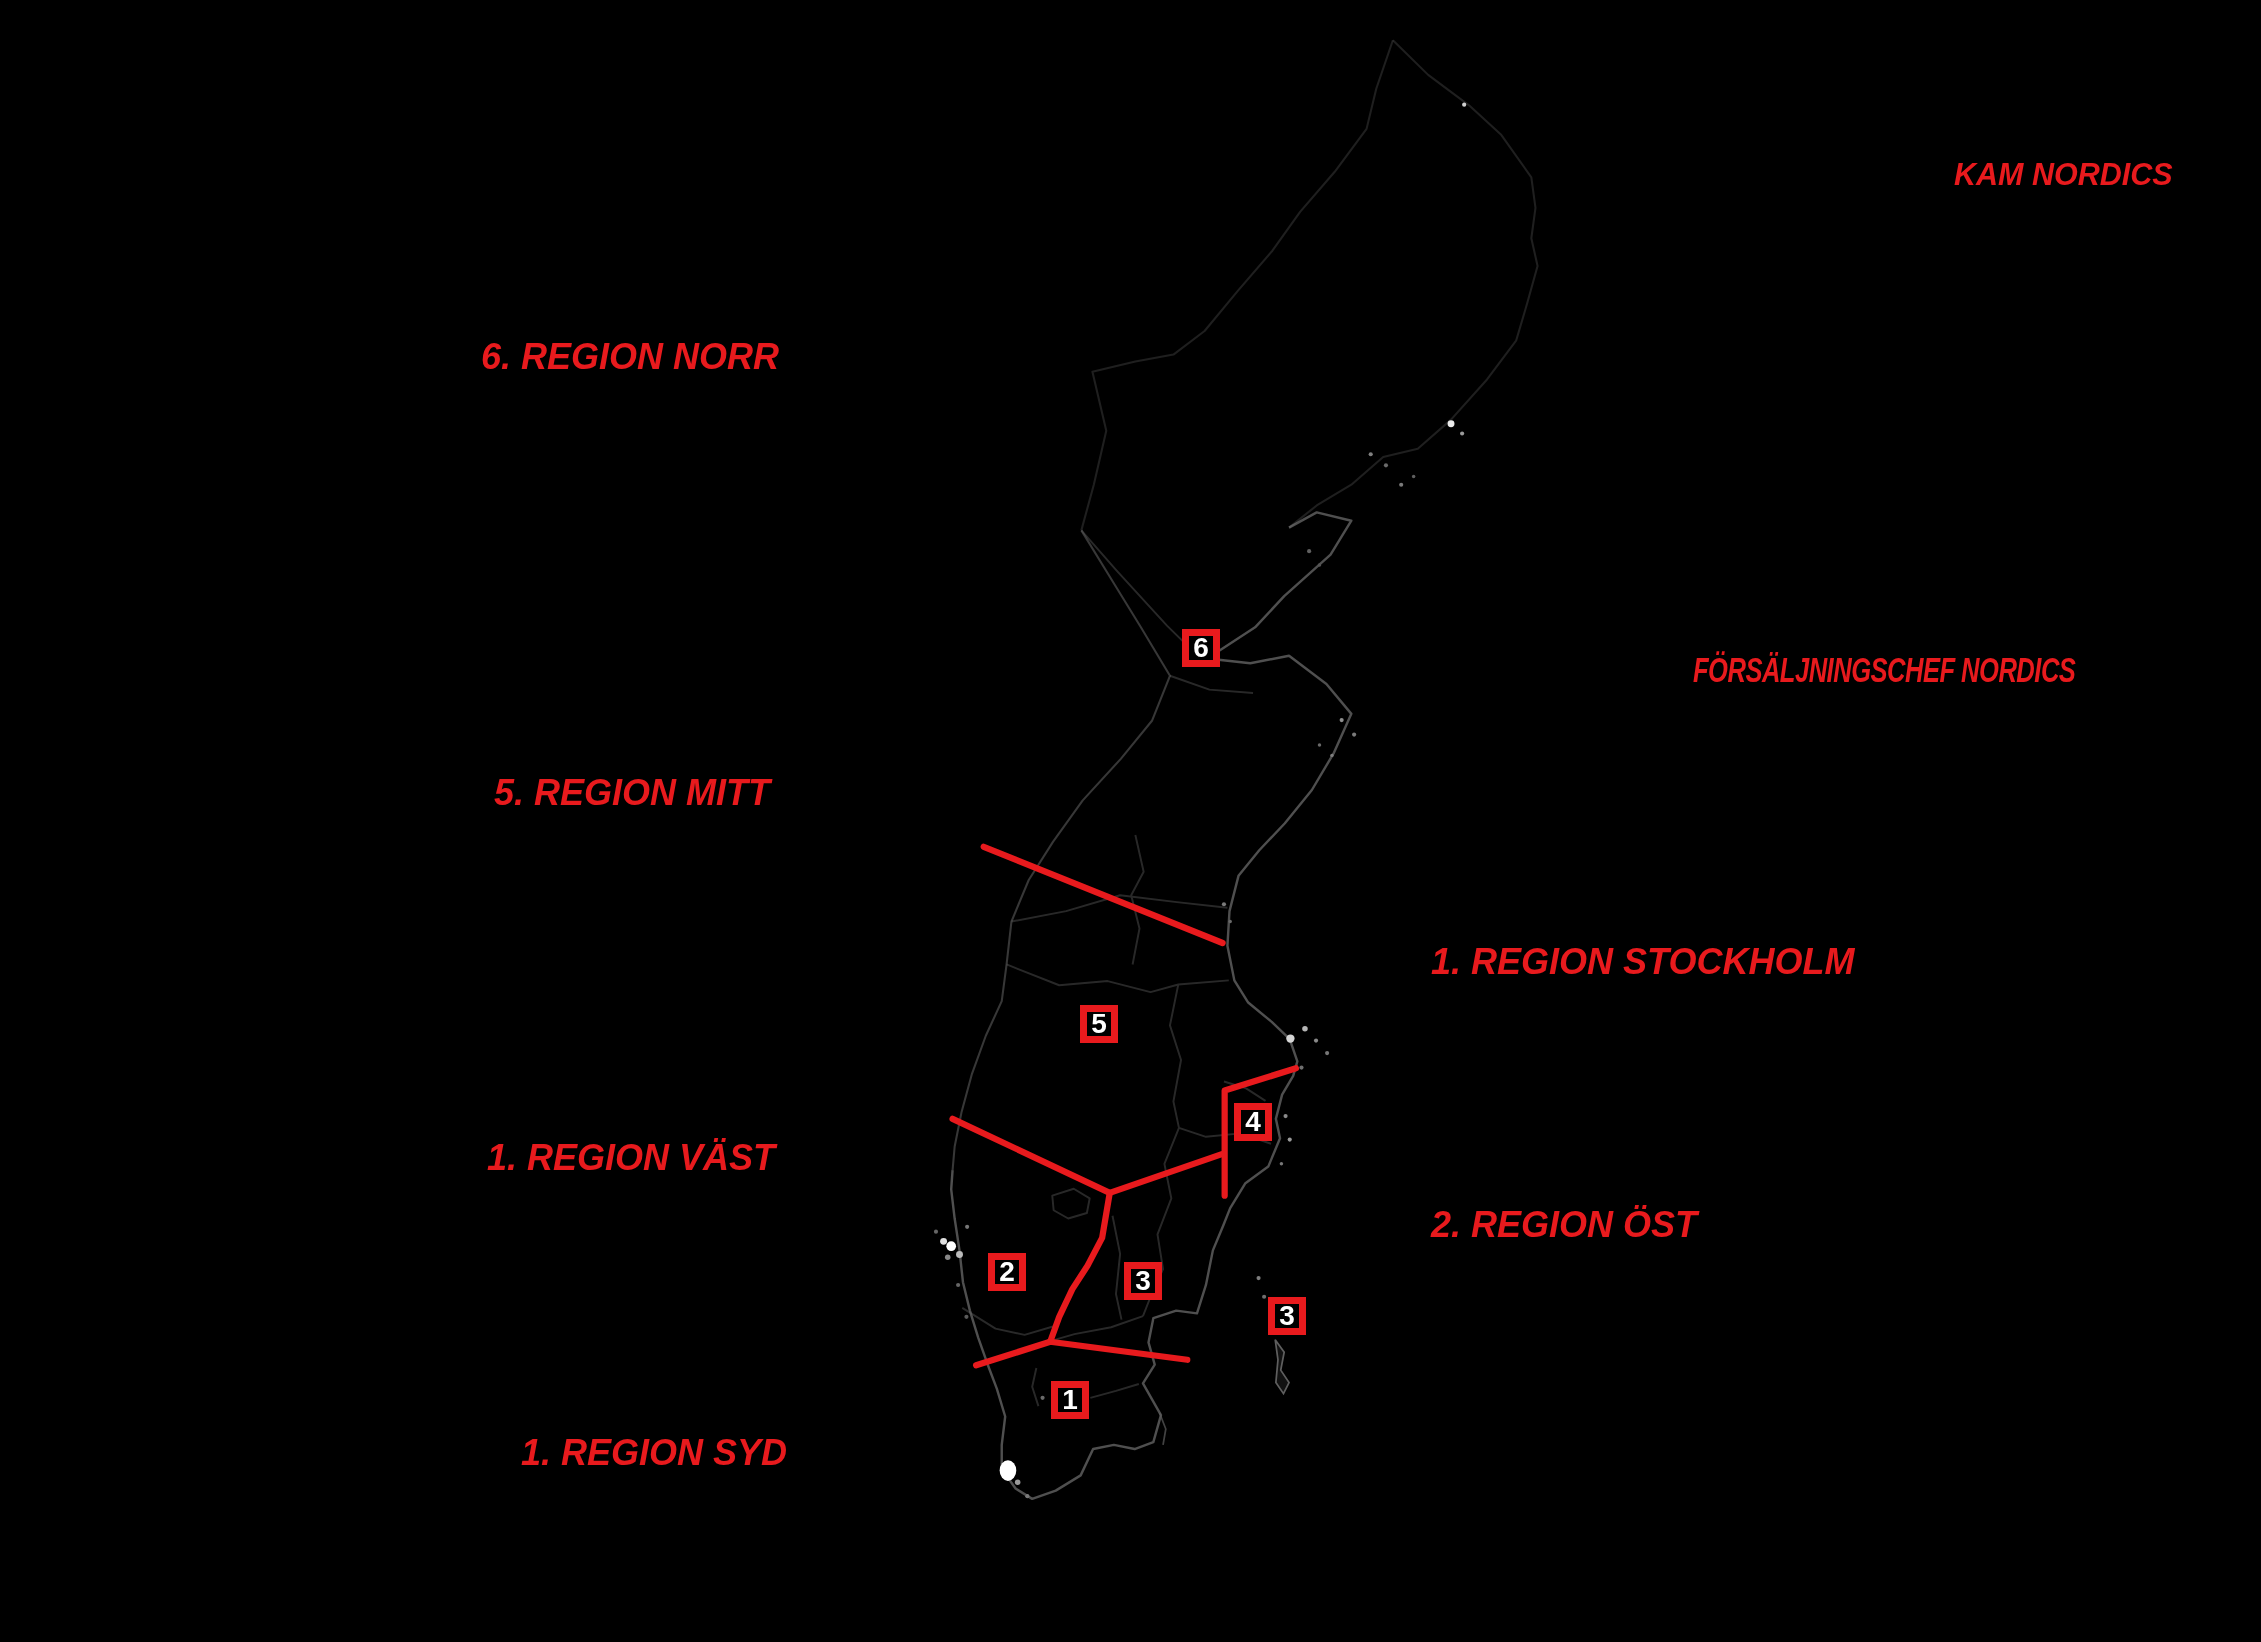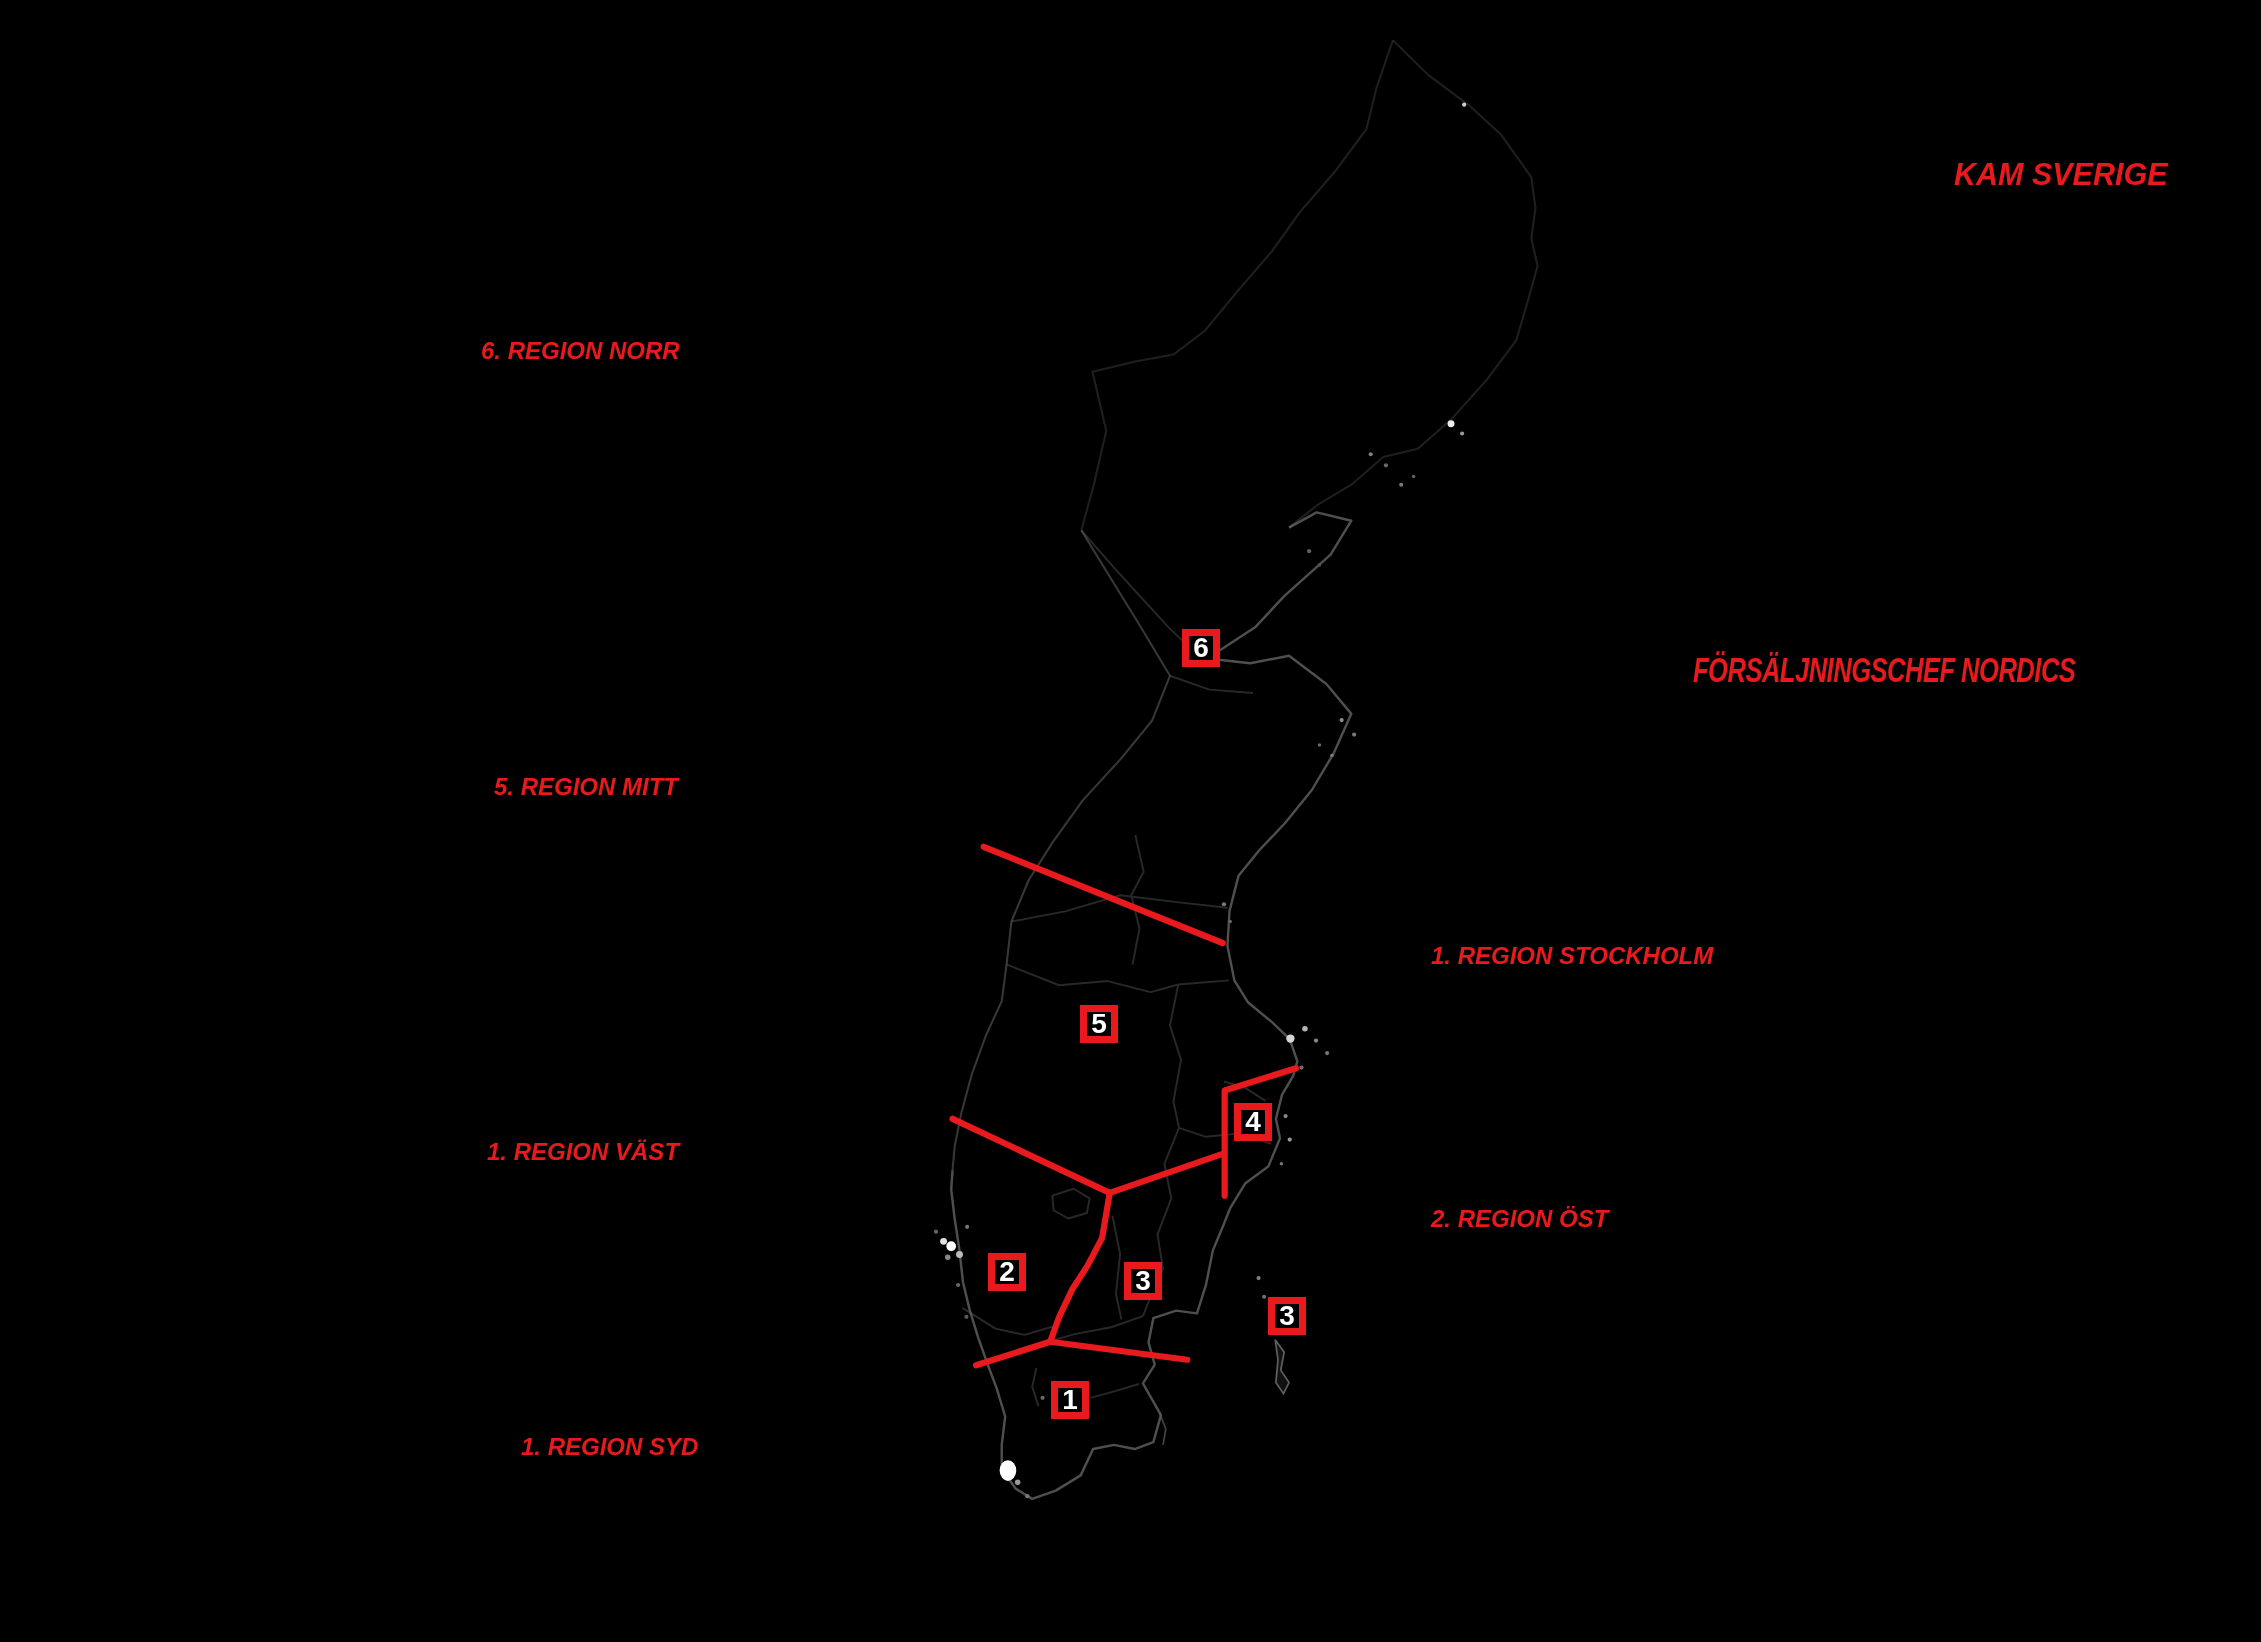--- a/index.html
+++ b/index.html
@@ -21,21 +21,21 @@
     top: 0;
     width: 2261px;
     height: 1643px;
   }
   
   .map-label {
     position: absolute;
     color: #e81a1d;
     font-weight: 700;
     font-style: italic;
-    font-size: 24px;
+    font-size: 36px;
     line-height: 1;
     white-space: nowrap;
     letter-spacing: 0px;
   }
   .lbl-kam       { left: 1954px; top: 159px;  font-size: 30.5px; }
   .lbl-nordics   { left: 1693px; top: 652px;  font-size: 35px;
                    transform: scaleX(0.73); transform-origin: left top;
                    letter-spacing: -0.7px; }
   .lbl-norr      { left: 481px;  top: 339px;  }
   .lbl-mitt      { left: 494px;  top: 775px; }
@@ -146,21 +146,21 @@
     <g fill="none" stroke="#e81a1d" stroke-width="9" stroke-linecap="round" stroke-linejoin="round">
       <path d="M1421,1223 L1766,1362"></path>
       <path d="M1376,1616 L1603,1723 L1765,1667"></path>
       <path d="M1872,1543 L1769,1575 L1769,1727"></path>
       <path d="M1603,1723 L1592,1788 L1571,1828 L1549,1862 L1530,1902 L1517,1938"></path>
       <path d="M1517,1938 L1410,1972"></path>
       <path d="M1517,1938 L1715,1964"></path>
     </g>
   </svg>
 
-  <div class="map-label lbl-kam">KAM SVERIGE</div>
+  <div class="map-label lbl-kam">KAM NORDICS</div>
   <div class="map-label lbl-nordics">FÖRSÄLJNINGSCHEF NORDICS</div>
   <div class="map-label lbl-norr">6. REGION NORR</div>
   <div class="map-label lbl-mitt">5. REGION MITT</div>
   <div class="map-label lbl-stockholm">1. REGION STOCKHOLM</div>
   <div class="map-label lbl-vast">1. REGION VÄST</div>
   <div class="map-label lbl-ost">2. REGION ÖST</div>
   <div class="map-label lbl-syd">1. REGION SYD</div>
 
   <div class="marker mk-6">6</div>
   <div class="marker mk-5">5</div>

